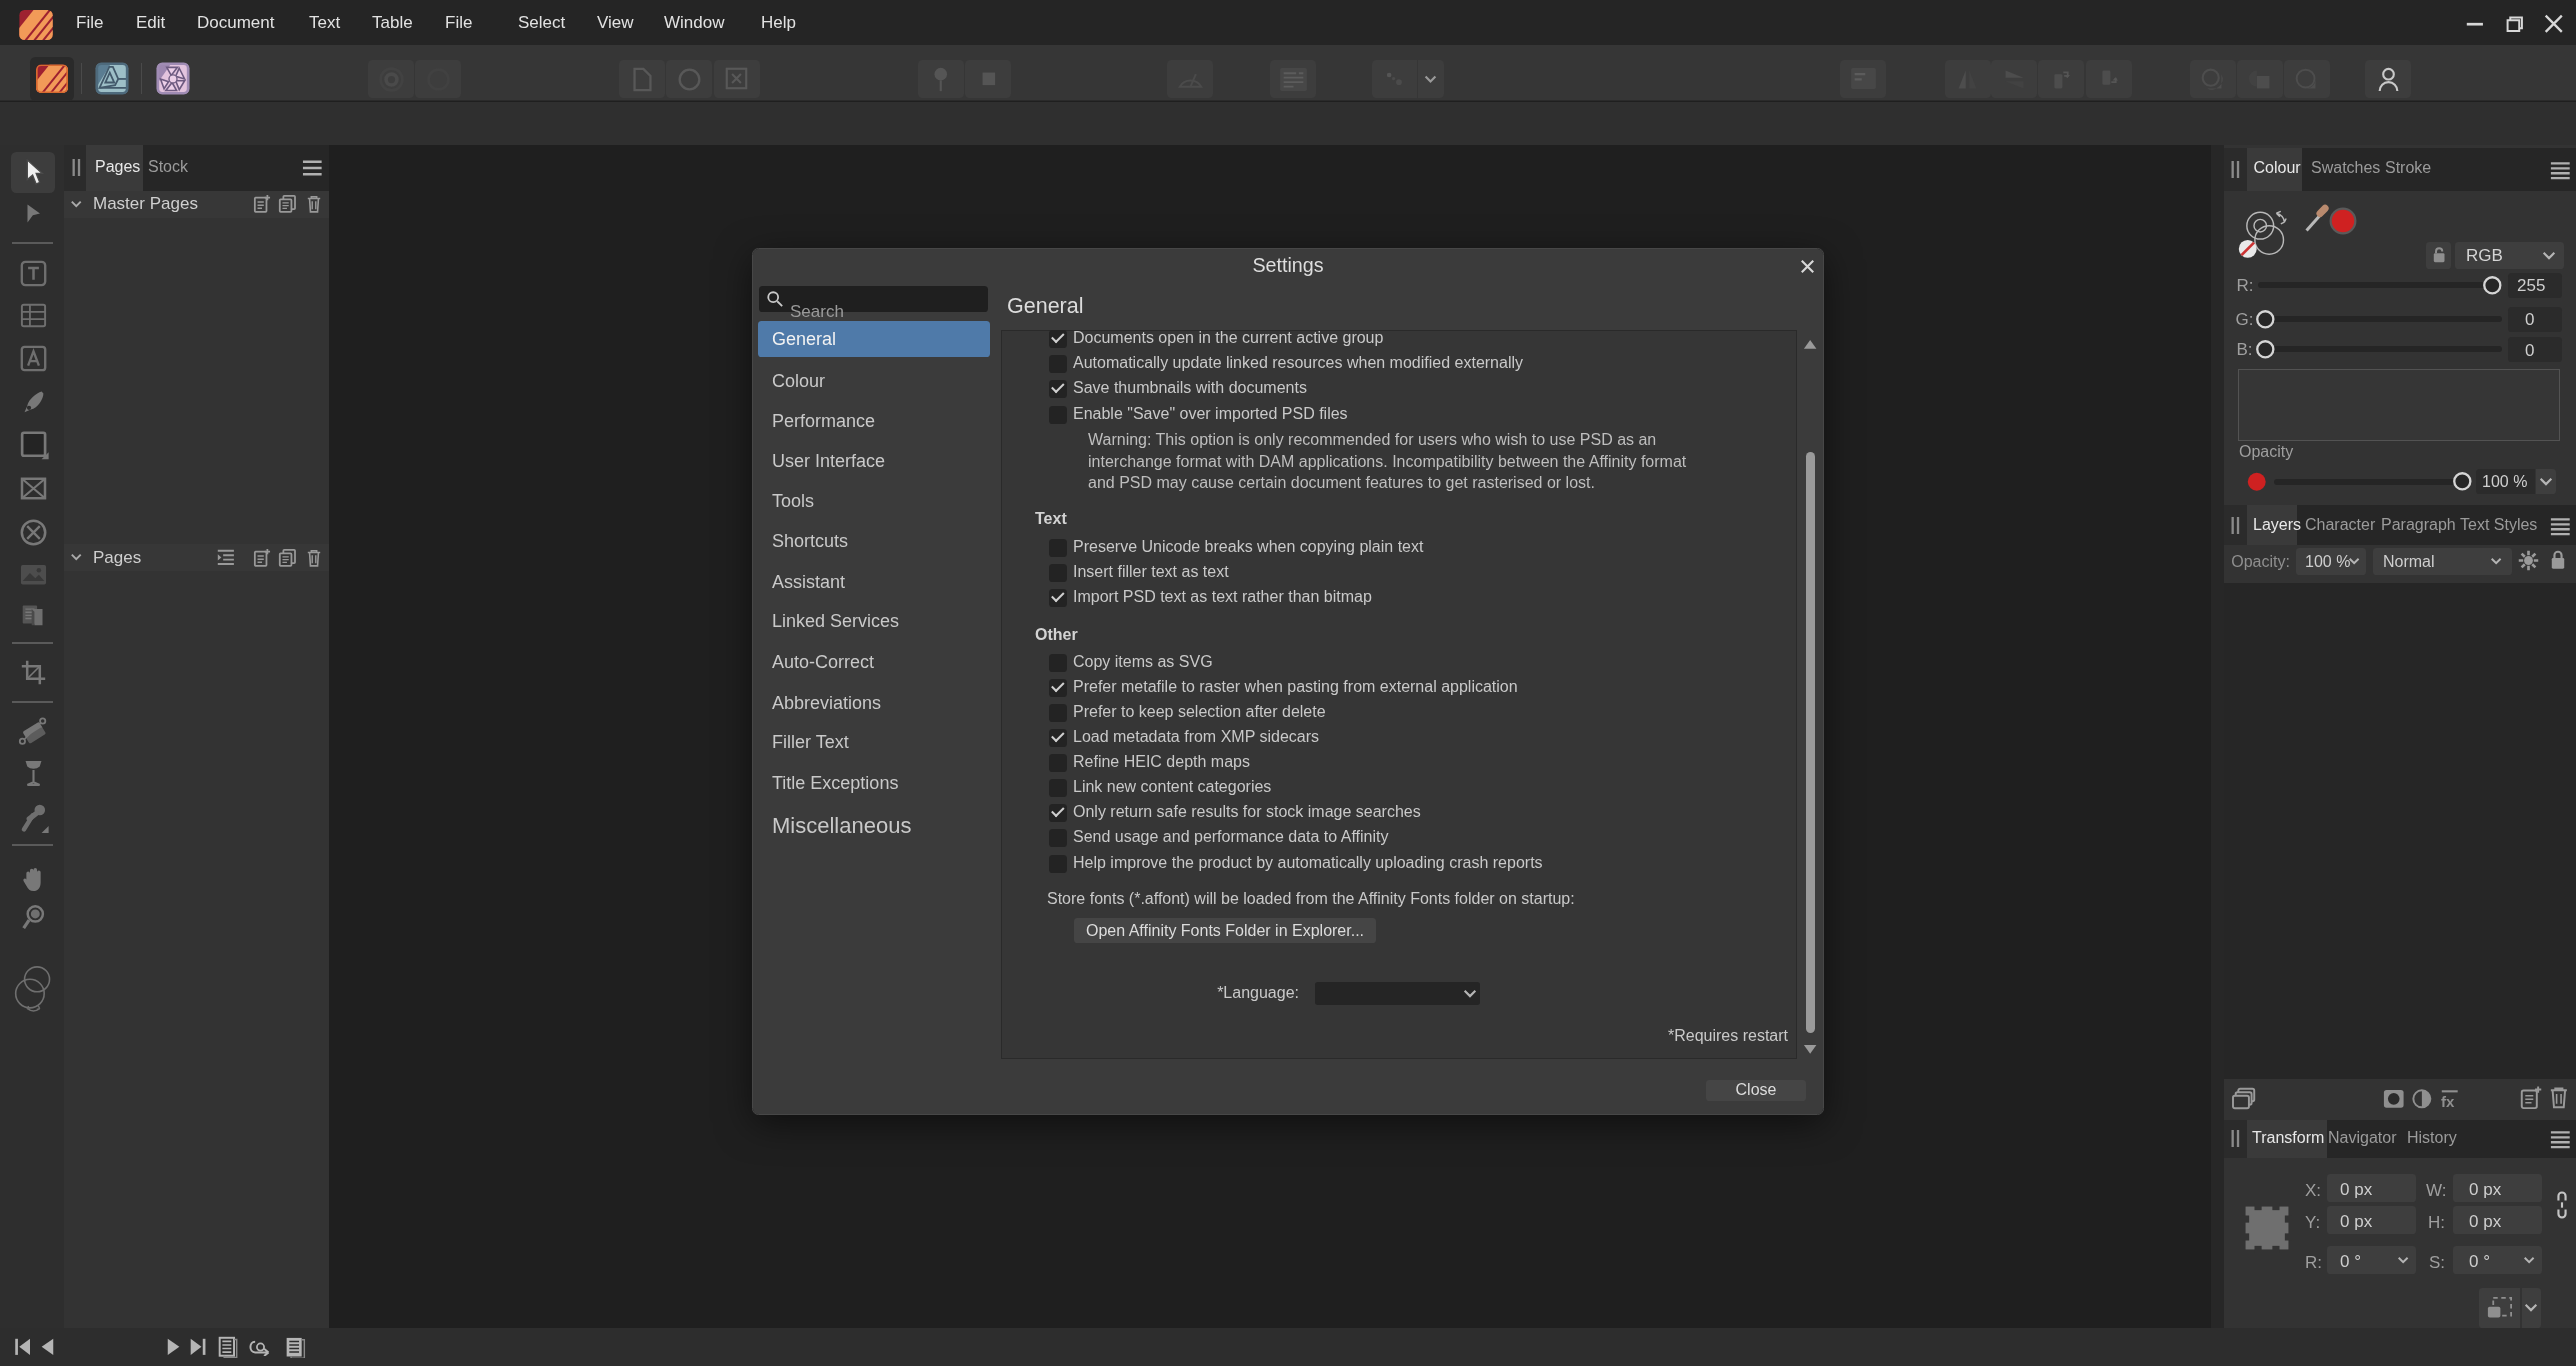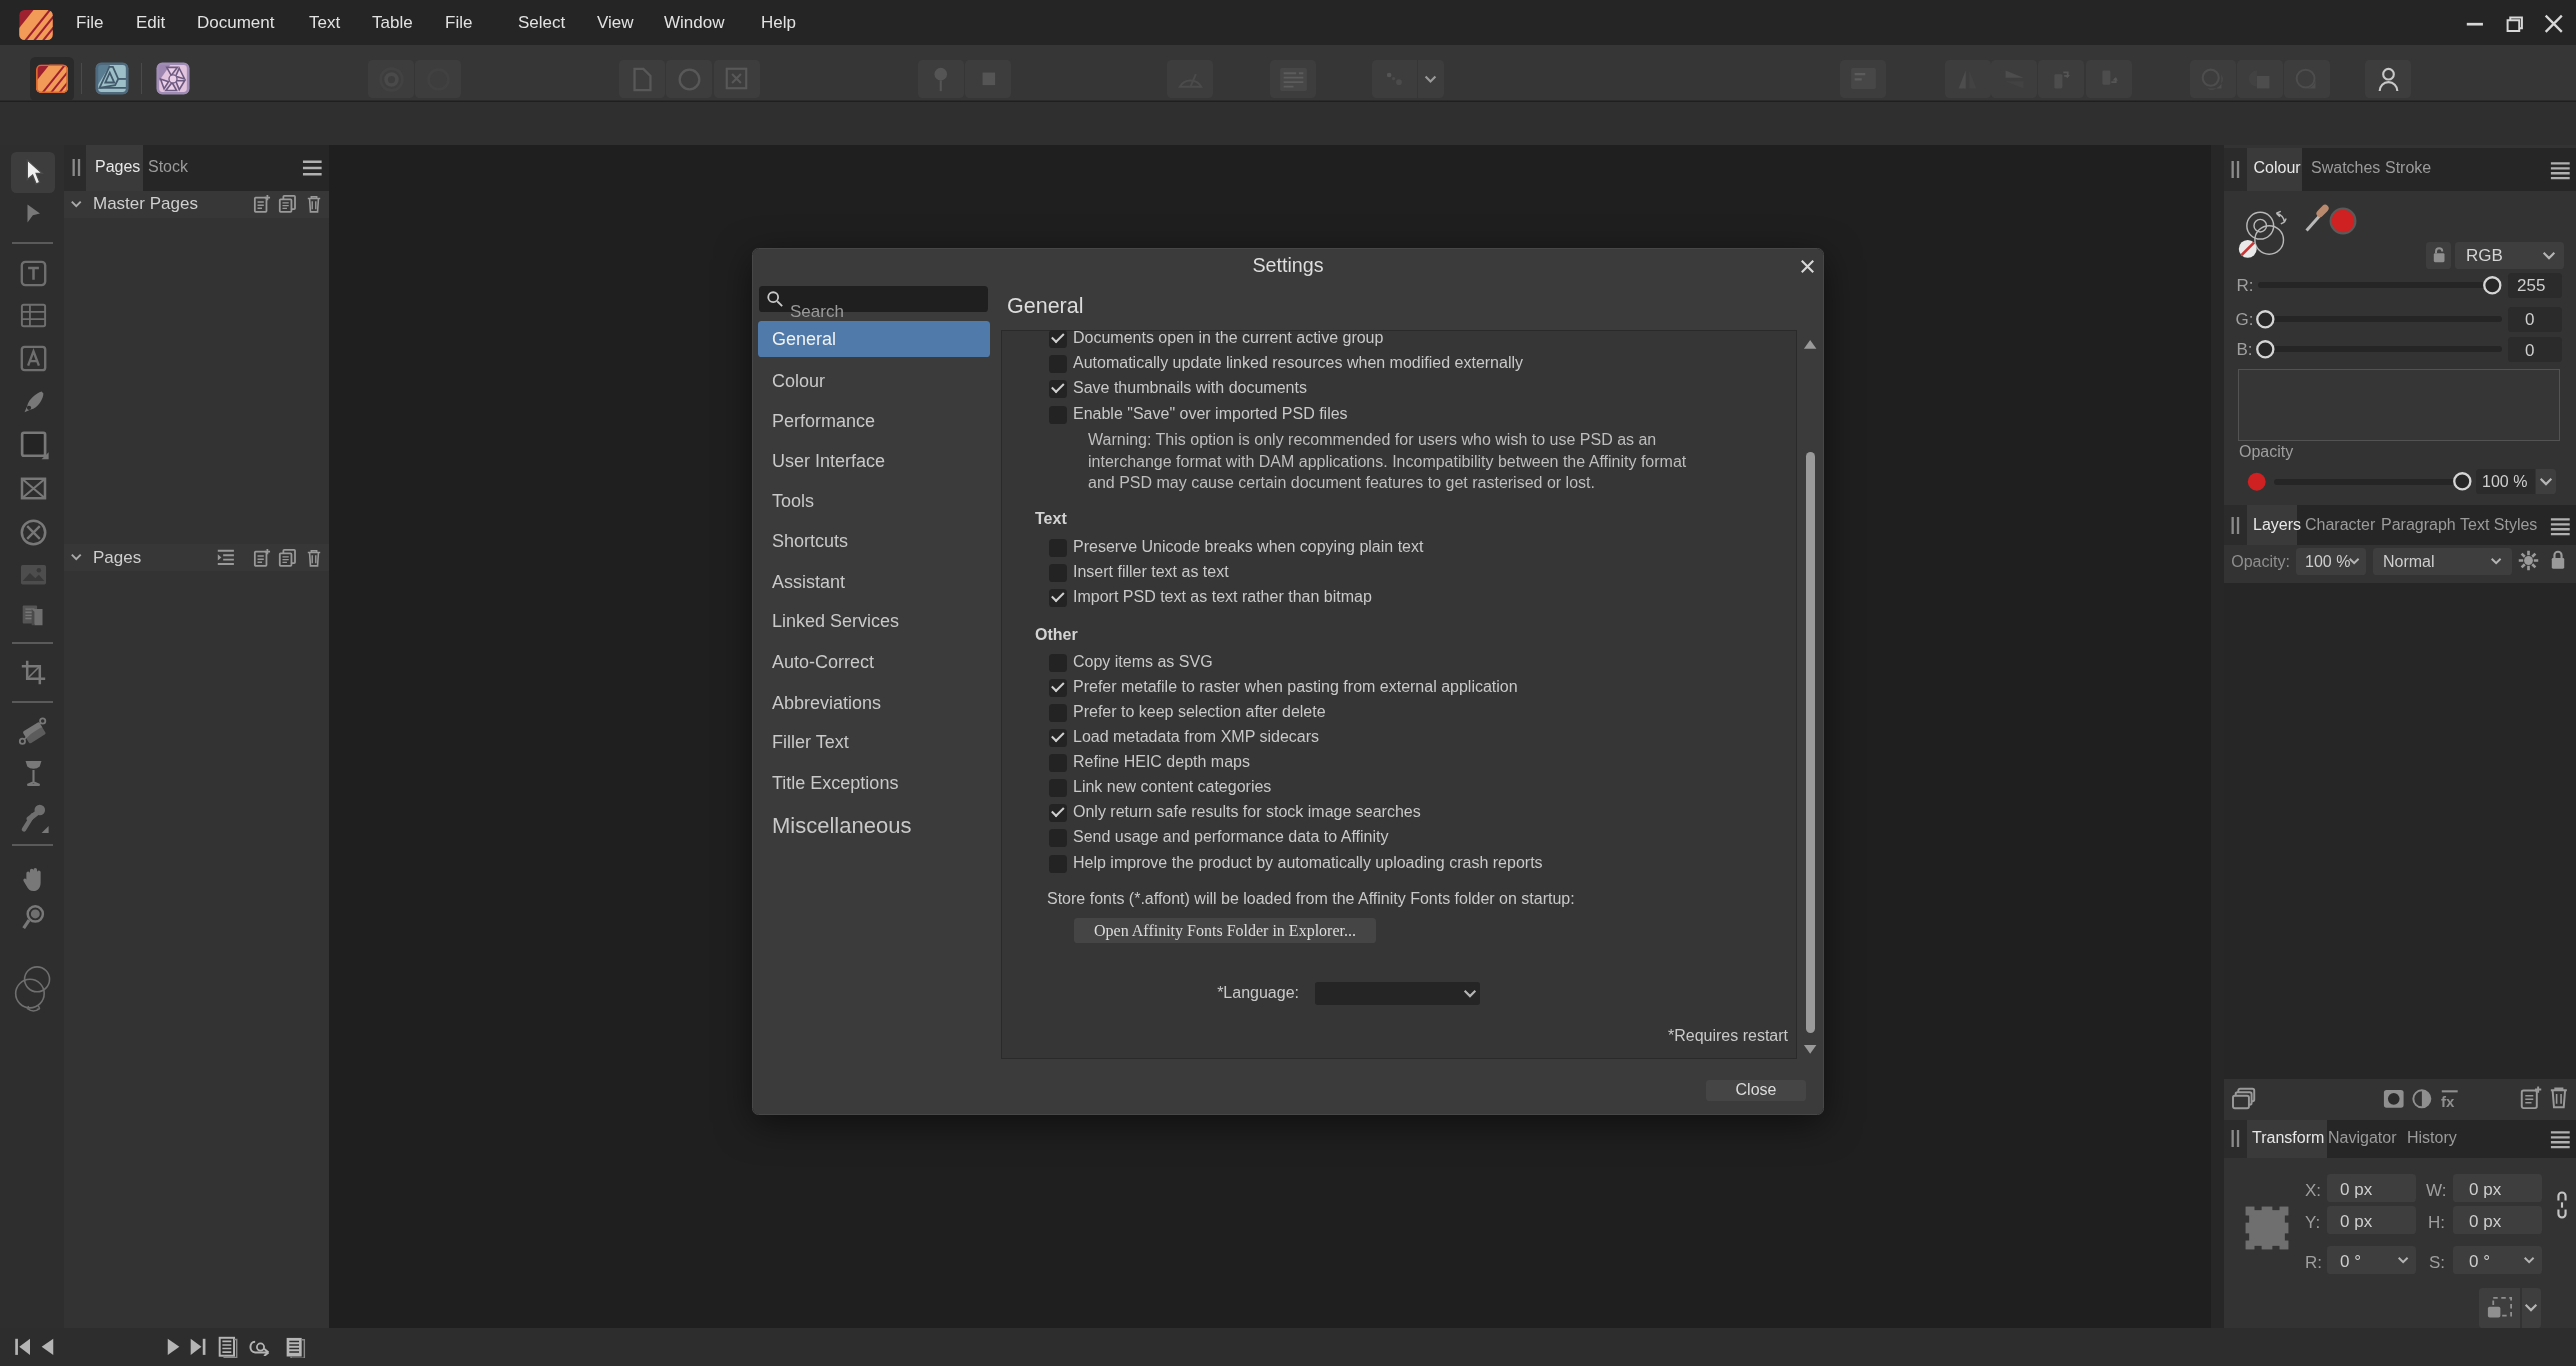--- a/index.html
+++ b/index.html
@@ -757,21 +757,21 @@
       </div>
     <div class="crow" style="top:580px;">
         <span class="cb"></span>
         <span class="clbl">Send usage and performance data to Affinity</span>
       </div>
     <div class="crow" style="top:606px;">
         <span class="cb"></span>
         <span class="clbl">Help improve the product by automatically uploading crash reports</span>
       </div>
     <div class="abs" style="left:294px; top:641px; font-size:16px; color:#c9c9c9;">Store fonts (*.affont) will be loaded from the Affinity Fonts folder on startup:</div>
-    <div class="abs" style="left:321px; top:669px; width:302px; height:25px; background:#454545; border-radius:3.6px; text-align:center; font-size:16px; color:#dcdcdc; line-height:25px; white-space:nowrap;font-family:Liberation Serif, serif;">Open Affinity Fonts Folder in Explorer...</div>
+    <div class="abs" style="left:321px; top:669px; width:302px; height:25px; background:#454545; border-radius:3.6px; text-align:center; font-size:16px; color:#dcdcdc; line-height:25px; white-space:nowrap;">Open Affinity Fonts Folder in Explorer...</div>
     <div class="abs" style="left:385px; top:735px; width:161px; text-align:right; font-size:16px; color:#c9c9c9;">*Language:</div>
     <div class="abs" style="left:562px; top:733px; width:165px; height:23px; background:#252525; border-radius:2.7px;"></div>
     <svg class="abs" style="left:709px; top:740px;" width="16" height="10.7" viewBox="0 0 18 12">
         <path d="M3 2 L9 8 L15 2" fill="none" stroke="#b5b5b5" stroke-width="2.4"></path>
       </svg>
     <div class="abs" style="left:856px; top:778px; width:179px; text-align:right; font-size:16px; color:#c9c9c9;">*Requires restart</div>
     <div class="abs" style="left:953px; top:831px; width:100px; height:20.6px; background:#454545; border-radius:3.6px; text-align:center; font-size:16px; color:#dcdcdc; line-height:20.6px;">Close</div>
   </div>
 
 </div>

